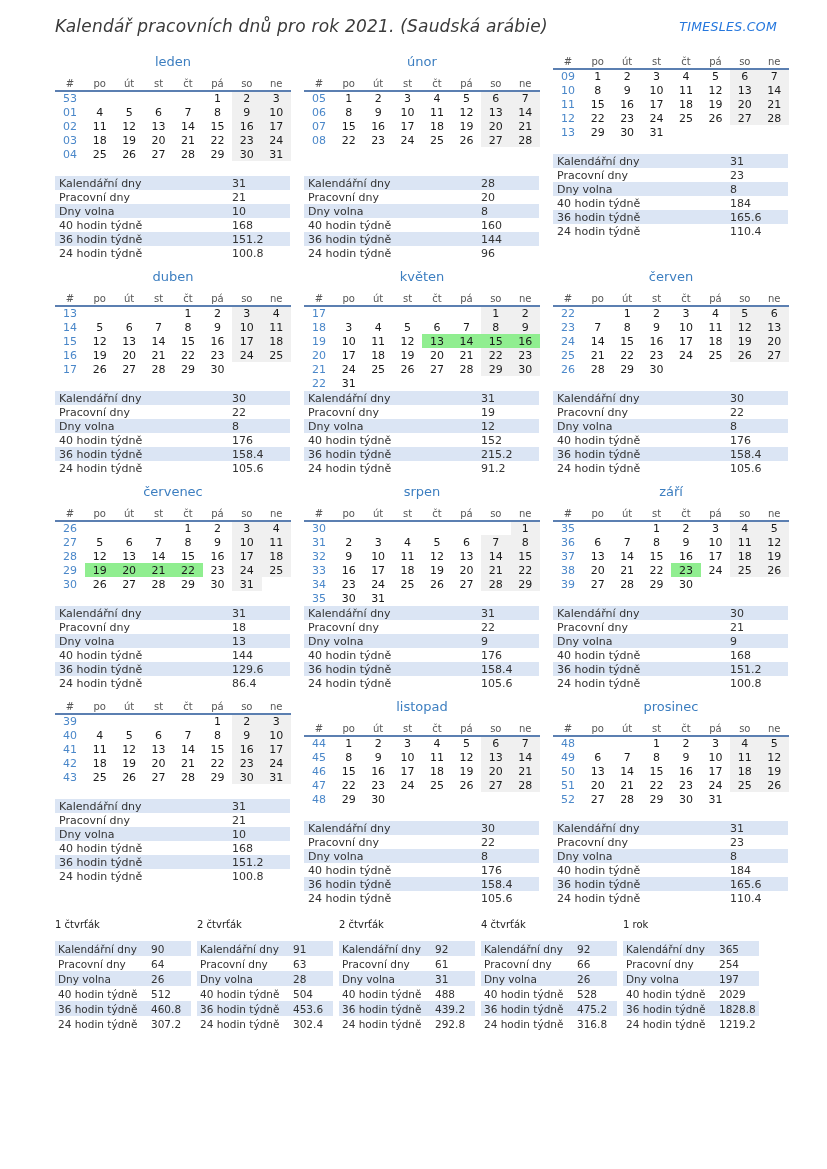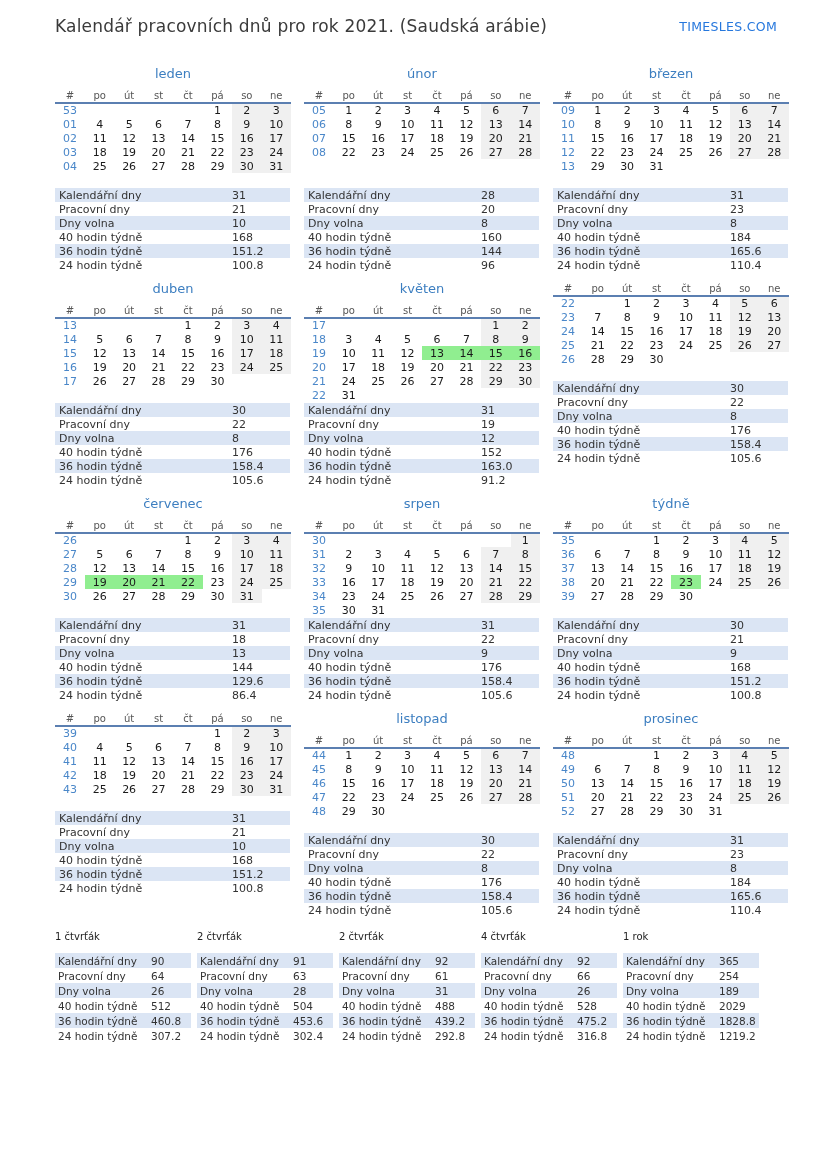--- a/index.html
+++ b/index.html
@@ -14,21 +14,21 @@
     --link-blue: #2577dd;
     --month-blue: #3c7ec0;
     --week-blue: #4a87c9;
     --rule-blue: #5b7fb1;
     --stripe-blue: #dbe5f4;
     --weekend-gray: #f0f0f0;
     --holiday-green: #90ee90;
   }
   .page { padding: 16px 50px 0 55px; }
 
-  .topbar { display: flex; justify-content: space-between; align-items: flex-start; margin-bottom: 30px; }
+  .topbar { display: flex; justify-content: space-between; align-items: flex-start; margin-bottom: 18px; font-style: italic; }
   .title { font-size: 17px; font-weight: 500; color: #3a3a3a; letter-spacing: 0.2px; }
   .site { font-size: 12.5px; color: var(--link-blue); text-decoration: none; margin-top: 3px; letter-spacing: 0.3px; }
 
   .grid { display: grid; grid-template-columns: repeat(3, 240px); column-gap: 1px; row-gap: 10px; gap: 9px; }
   .month { height: 206px; }
   .month-title { text-align: center; color: var(--month-blue); font-size: 13px; height: 22px; width: 236px; }
   .cal-wrap { height: 100px; }
   table { border-collapse: collapse; }
   .cal { width: 236px; table-layout: fixed; }
   .cal th {
@@ -265,21 +265,20 @@
               <td class="val">144</td>
             </tr>
             <tr>
               <td class="lab">24 hodin týdně</td>
               <td class="val">96</td>
             </tr>
           </tbody>
         </table>
       </div>
       <div class="month">
-        <div class="month-title">březen</div>
         <div class="cal-wrap">
           <table class="cal">
             <colgroup>
               <col style="width: 30px;">
               <col>
               <col>
               <col>
               <col>
               <col>
               <col>
@@ -592,30 +591,31 @@
             <tr class="stripe">
               <td class="lab">Dny volna</td>
               <td class="val">12</td>
             </tr>
             <tr>
               <td class="lab">40 hodin týdně</td>
               <td class="val">152</td>
             </tr>
             <tr class="stripe">
               <td class="lab">36 hodin týdně</td>
-              <td class="val">163.0</td>
+              <td class="val">215.2</td>
             </tr>
             <tr>
               <td class="lab">24 hodin týdně</td>
               <td class="val">91.2</td>
             </tr>
           </tbody>
         </table>
       </div>
       <div class="month">
+        <div class="month-title">červen</div>
         <div class="cal-wrap">
           <table class="cal">
             <colgroup>
               <col style="width: 30px;">
               <col>
               <col>
               <col>
               <col>
               <col>
               <col>
@@ -938,21 +938,21 @@
               <td class="val">158.4</td>
             </tr>
             <tr>
               <td class="lab">24 hodin týdně</td>
               <td class="val">105.6</td>
             </tr>
           </tbody>
         </table>
       </div>
       <div class="month">
-        <div class="month-title">týdně</div>
+        <div class="month-title">září</div>
         <div class="cal-wrap">
           <table class="cal">
             <colgroup>
               <col style="width: 30px;">
               <col>
               <col>
               <col>
               <col>
               <col>
               <col>
@@ -1512,21 +1512,21 @@
             <tr class="stripe">
               <td class="lab">Kalendářní dny</td>
               <td class="val">365</td>
             </tr>
             <tr>
               <td class="lab">Pracovní dny</td>
               <td class="val">254</td>
             </tr>
             <tr class="stripe">
               <td class="lab">Dny volna</td>
-              <td class="val">189</td>
+              <td class="val">197</td>
             </tr>
             <tr>
               <td class="lab">40 hodin týdně</td>
               <td class="val">2029</td>
             </tr>
             <tr class="stripe">
               <td class="lab">36 hodin týdně</td>
               <td class="val">1828.8</td>
             </tr>
             <tr>

